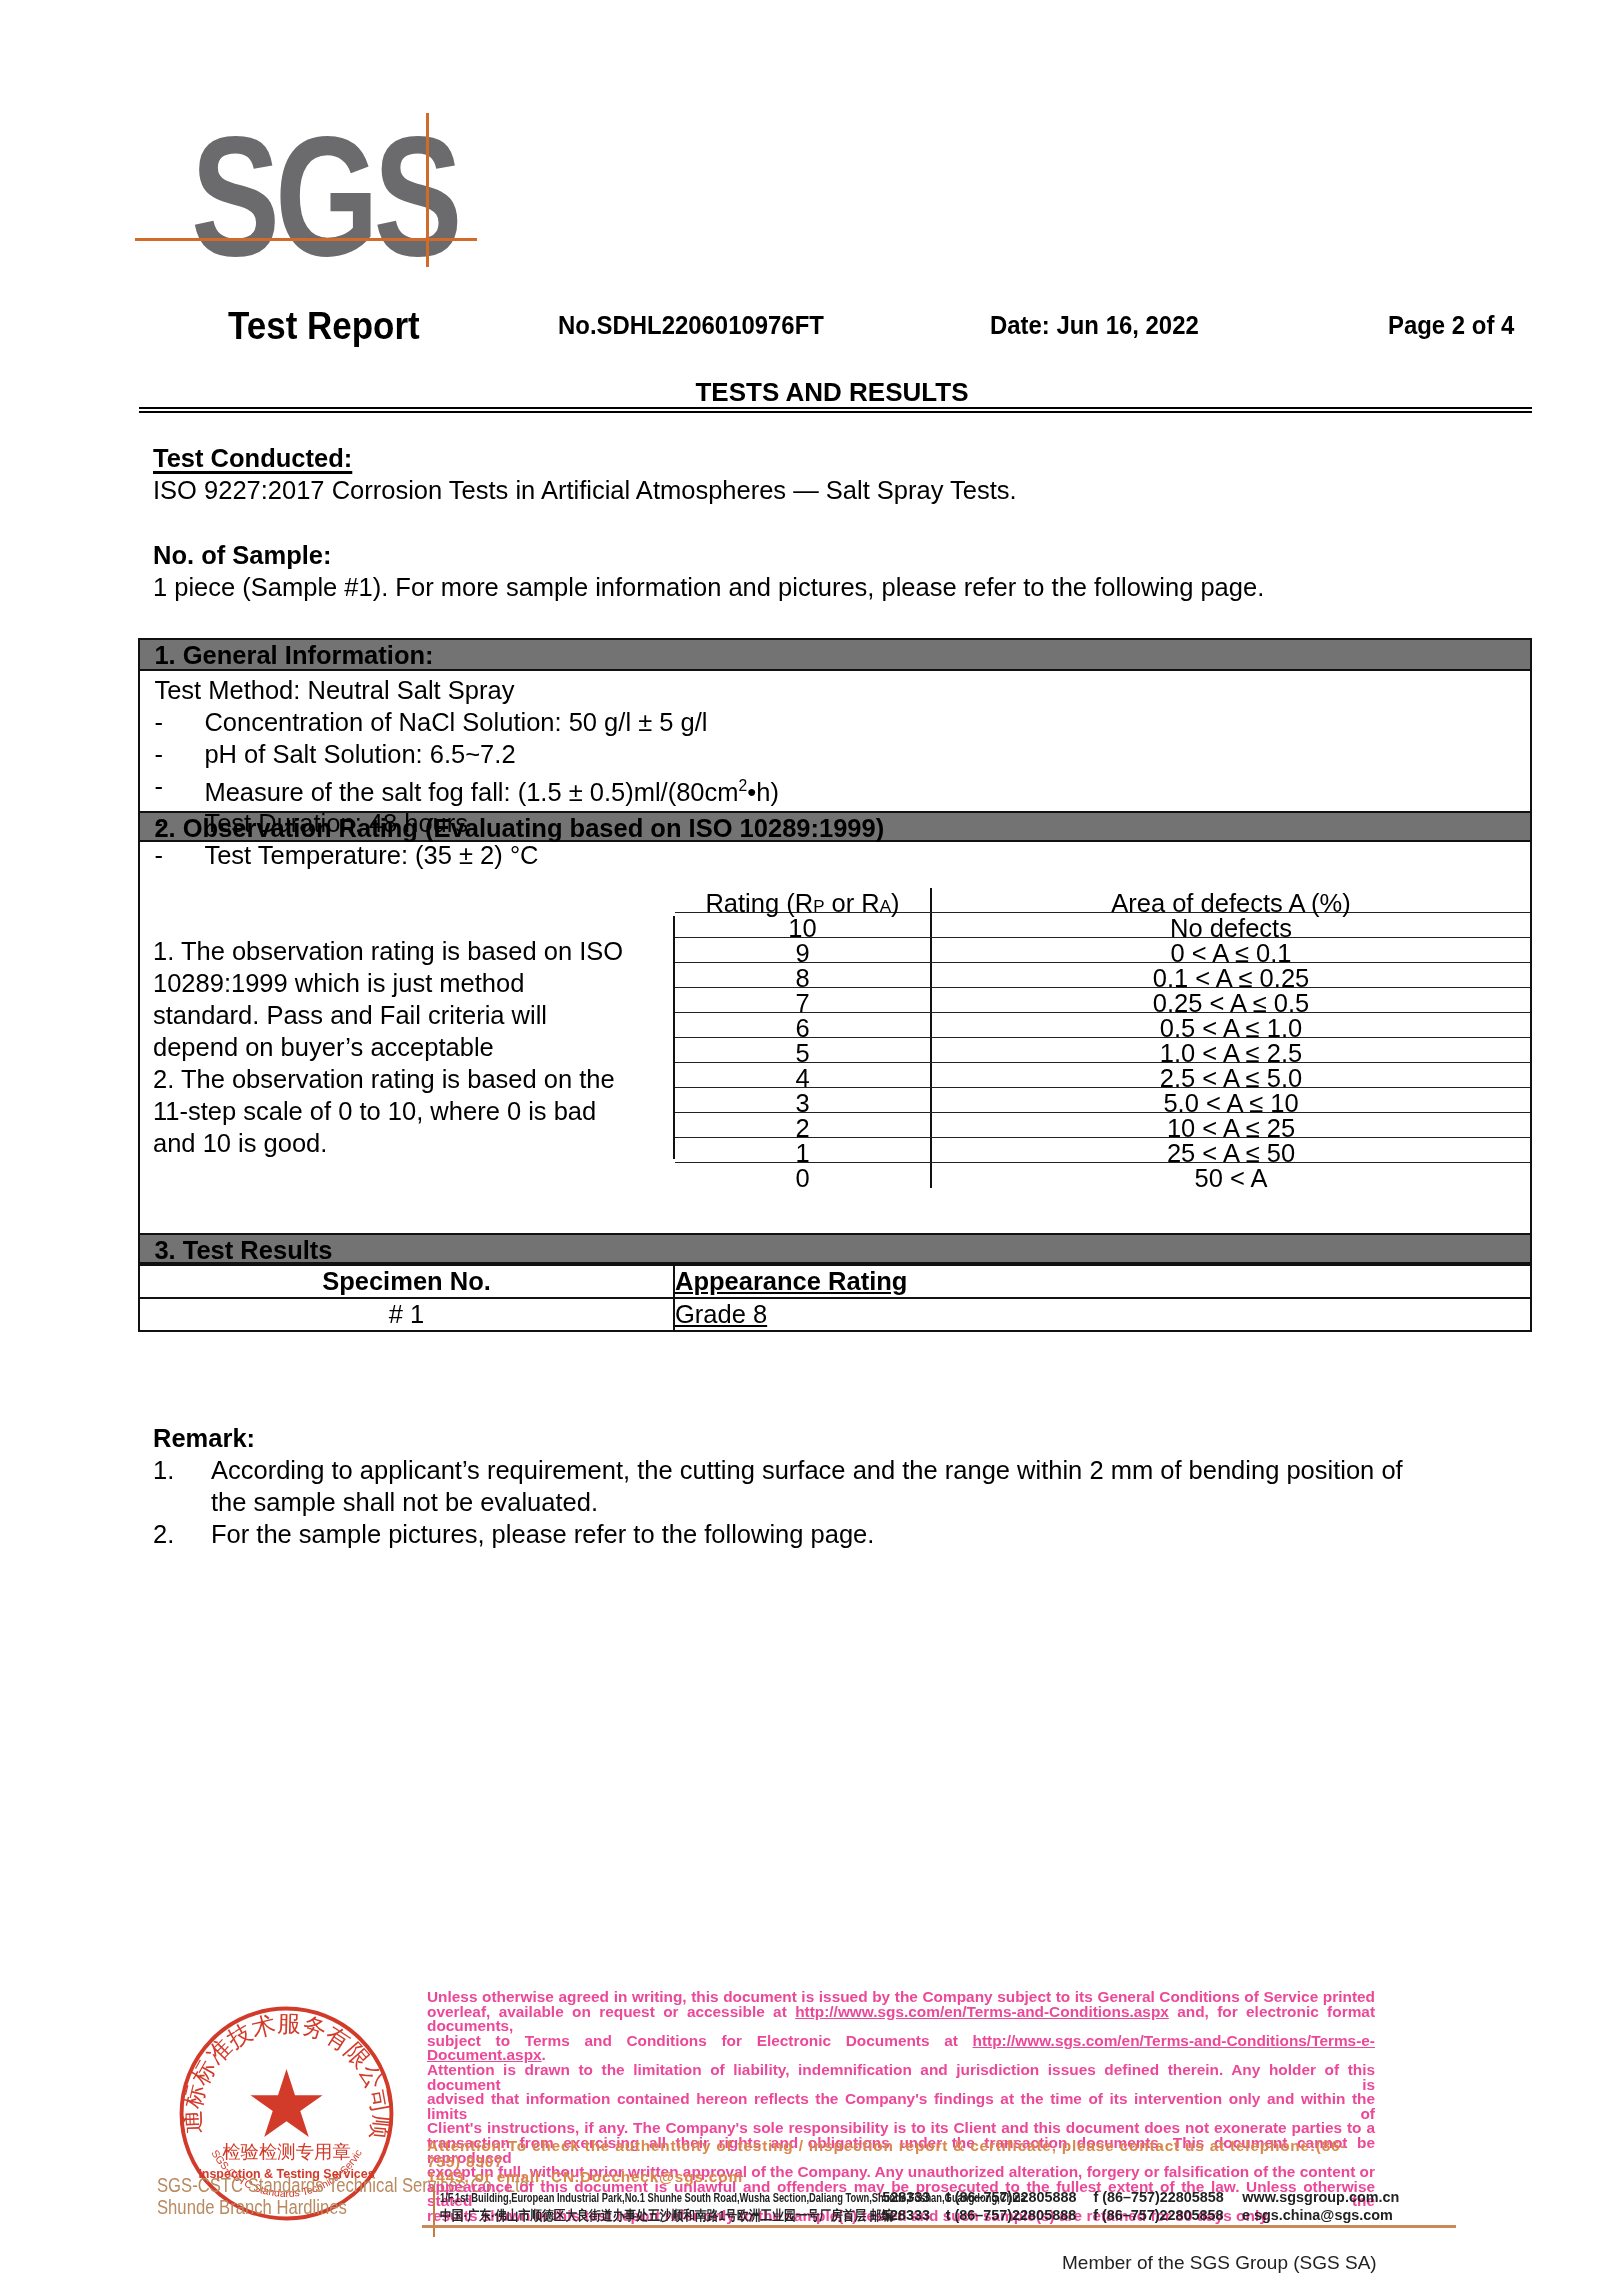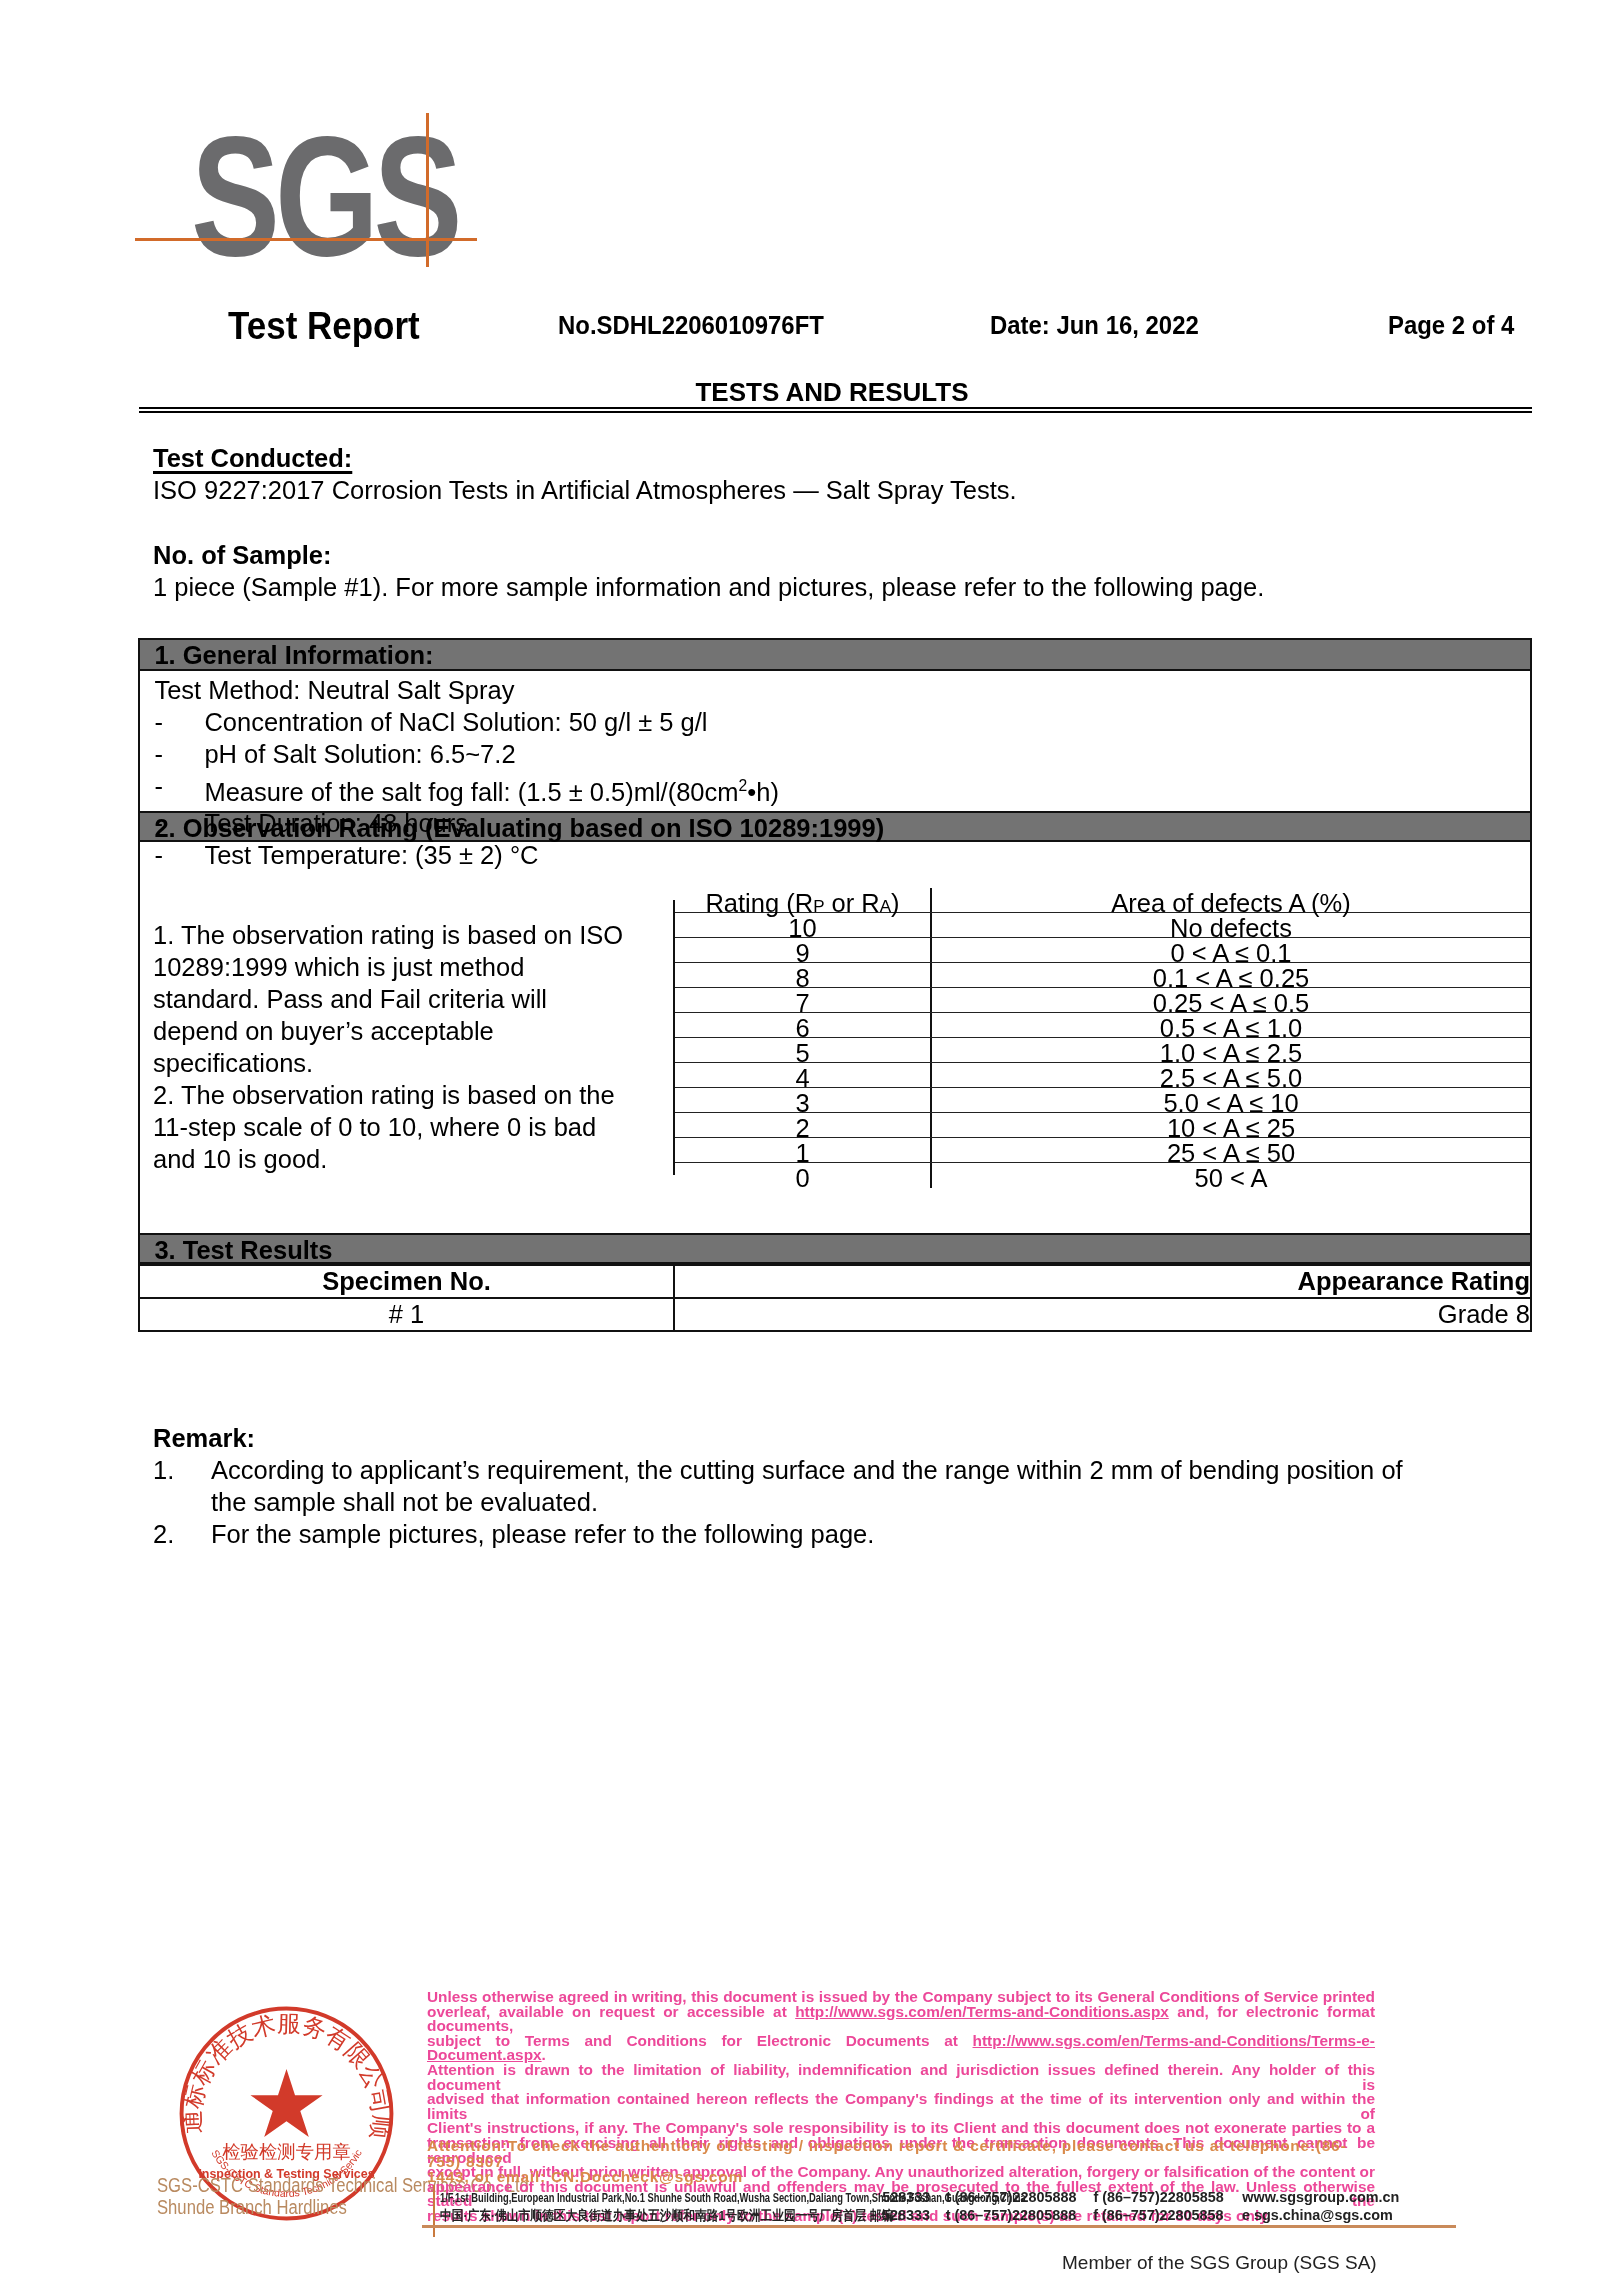--- a/index.html
+++ b/index.html
@@ -40,21 +40,21 @@
   .obs { display:flex; height:391px;align-items:center; }
   .obs-left { width:535px; border-right:2px solid #111; padding:15.7px 0 0 13px; box-sizing:border-box;
               font-size:25.5px; line-height:32px; }
   .obs-right { flex:1; display:flex; flex-direction:column; }
   .rrow { display:flex; height:25px; border-bottom:1.6px solid #222; box-sizing:border-box; font-size:25.5px; }
   .rrow:last-child { border-bottom:0; }
   .rcell1 { width:255px; border-right:2px solid #111; text-align:center; line-height:31px; }
   .rcell2 { flex:1; text-align:center; line-height:31px; }
   .res-row { display:flex; height:31px; border-top:2px solid #111; font-size:25.5px; }
   .res-row .c1 { width:535px; border-right:2px solid #111; text-align:center; line-height:30px; box-sizing:border-box; }
-  .res-row .c2 { flex:1; text-align:right; line-height:30px; }
+  .res-row .c2 { flex:1; text-align:left; line-height:30px;text-decoration:underline; }
   .sub { font-size:17px; vertical-align:baseline; }
   sup { font-size:15.7px; }
 
   
   .remark-list .item { display:flex; }
   .remark-list .num { width:58px; }
 
   
   .stamp { left:175px; top:2002px; width:223px; height:223px; }
   .stamp-co { left:157px; top:2174px; font-size:19.6px; color:#b98a60; line-height:22px; transform:scaleX(0.85);
@@ -116,21 +116,20 @@
   </div>
 
   <div class="bar mid">2. Observation Rating (Evaluating based on ISO 10289:1999)</div>
   <div class="obs">
     <div class="obs-left">
       <div style="height:2.6px"></div>
       <div>1. The observation rating is based on ISO</div>
       <div>10289:1999 which is just method</div>
       <div>standard. Pass and Fail criteria will</div>
       <div>depend on buyer’s acceptable</div>
-      <div>specifications.</div>
       <div>2. The observation rating is based on the</div>
       <div>11-step scale of 0 to 10, where 0 is bad</div>
       <div>and 10 is good.</div>
     </div>
     <div class="obs-right">
       <div class="rrow">
         <div class="rcell1"><span>Rating (R</span><span class="sub">P</span><span> or R</span><span class="sub">A</span><span>)</span></div>
         <div class="rcell2">Area of defects A (%)</div>
       </div>
       <div class="rrow">

